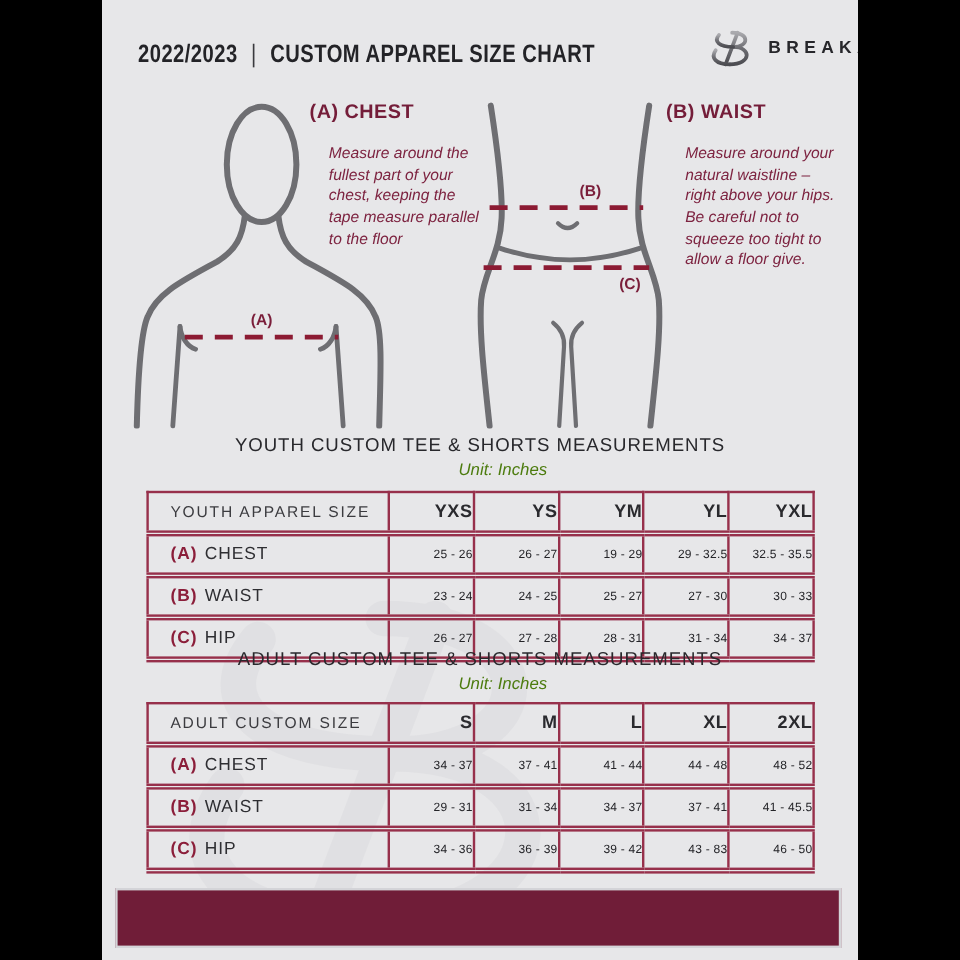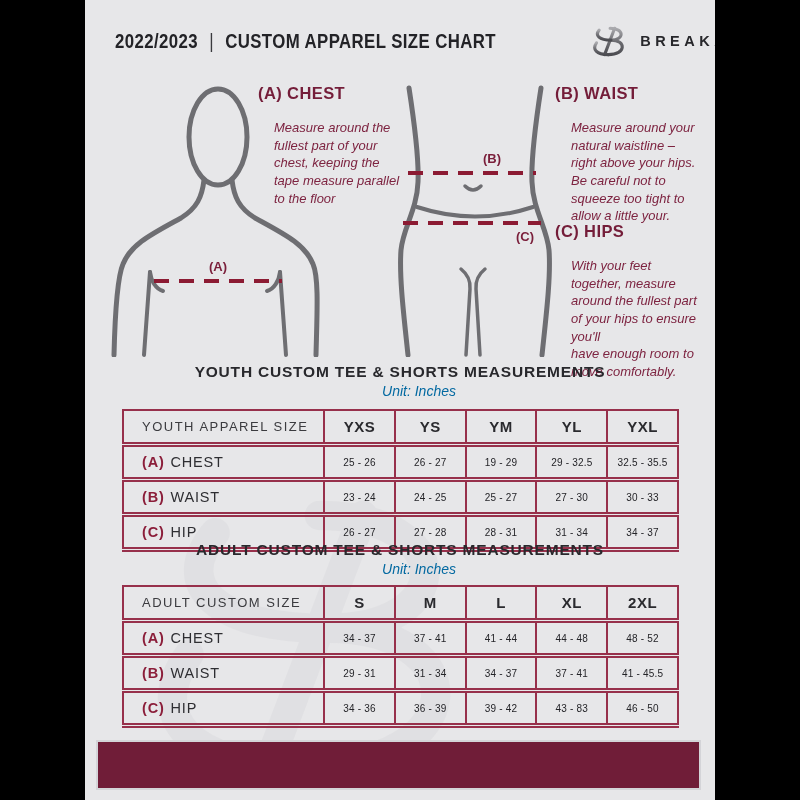--- a/index.html
+++ b/index.html
@@ -8,21 +8,21 @@
     font-family:"Liberation Sans", sans-serif;
     -webkit-font-smoothing:antialiased;
   }
   .page{
     position:absolute;left:85px;top:0;width:630px;height:800px;
     background:#e7e7e9;overflow:hidden;
   }
   
   .header{
     position:absolute;left:30px;right:24px;top:24px;height:34px;
-    display:flex;justify-content:space-between;align-items:center;z-index:1;
+    display:flex;justify-content:space-between;align-items:flex-end;z-index:1;
   }
   .header-left{
     display:flex;align-items:center;
     font-weight:700;font-size:21px;letter-spacing:0.5px;color:#232327;
     transform:scaleX(0.8);transform-origin:left center;white-space:nowrap;
   }
   .header-left .divider{margin:0 14px;font-weight:400;color:#3a3a3e;}
   .brand{display:flex;align-items:center;gap:9px;}
   .brand-name{
     font-weight:700;font-size:14.5px;letter-spacing:4.5px;color:#27272b;white-space:nowrap;
@@ -40,36 +40,36 @@
   .guide p{
     margin:16px;font-style:italic;font-size:13px;line-height:1.36;
     color:#7d2340;white-space:pre-line;font-weight:500;
   }
   #guide-chest{left:173px;top:84px;width:190px;}
   #guide-waist{left:470px;top:84px;width:175px;}
   #guide-hips{left:470px;top:222px;width:175px;}
   
   .tbl-title{
     position:absolute;left:0;width:630px;text-align:center;z-index:1;
-    font-weight:700;font-size:15.5px;letter-spacing:0.8px;color:#28282c;
+    font-weight:400;font-size:15.5px;letter-spacing:0.8px;color:#28282c;
   }
   .tbl-unit{
     position:absolute;left:0;width:668px;text-align:center;z-index:1;
-    font-style:italic;font-size:14px;color:#0369a1;
+    font-style:italic;font-size:14px;color:#4d7c0f;
   }
   #title-0{top:363px;} #unit-0{top:383px;}
   #title-1{top:541px;} #unit-1{top:561px;}
   .size-table{
     position:absolute;left:37px;width:557px;z-index:1;
     border-collapse:collapse;table-layout:fixed;background:transparent;
   }
   #table-0{top:409px;} #table-1{top:585px;}
   .size-table th,.size-table td{
     border-right:2px solid #97304b;border-bottom:5px double #97304b;
-    height:30px;vertical-align:middle;padding:0;text-align:center;
+    height:30px;vertical-align:middle;padding:0;text-align:right;
   }
   .size-table thead th{border-top:2px solid #97304b;height:31px;}
   .size-table th:first-child,.size-table td:first-child{
     border-left:2px solid #97304b;width:181px;text-align:left;padding-left:18px;margin-left:40px;
   }
   .hdr-label{font-weight:400;font-size:13px;letter-spacing:1.5px;color:#3b3b3f;}
   .hdr-size{font-weight:700;font-size:15px;letter-spacing:0.5px;color:#2a2a2e;}
   .row-label{font-size:14.5px;letter-spacing:0.8px;color:#2e2e32;}
   .row-label .pfx{font-weight:700;color:#8b1e3a;margin-right:6px;}
   .val{font-size:10px;letter-spacing:0.2px;color:#242428;}
@@ -148,31 +148,21 @@
 tape measure parallel
 to the floor</p>
   </div>
   <div id="guide-waist" class="guide">
     <h3>(B) WAIST</h3>
     <p>Measure around your
 natural waistline –
 right above your hips.
 Be careful not to
 squeeze too tight to
-allow a little your.</p>
-  </div>
-  <div id="guide-hips" class="guide">
-    <h3>(C) HIPS</h3>
-    <p>With your feet
-together, measure
-around the fullest part
-of your hips to ensure
-you'll
-have enough room to
-move comfortably.</p>
+allow a floor give.</p>
   </div>
 
   <svg class="watermark" width="430" height="330" viewBox="0 0 44 38">
     <g fill="none" stroke="#dcdcdf" stroke-width="3.4" stroke-linecap="round">
       <path d="M 21,5 C 37,5 37,18 22,18 C 39,18 39,34 19,34"></path>
       <path d="M 26,5 L 15,34"></path>
       <path d="M 22,18 C 9,18 4,13 9,7"></path>
       <path d="M 19,34 C 6,34 1,28 6,21"></path>
     </g>
   </svg>

